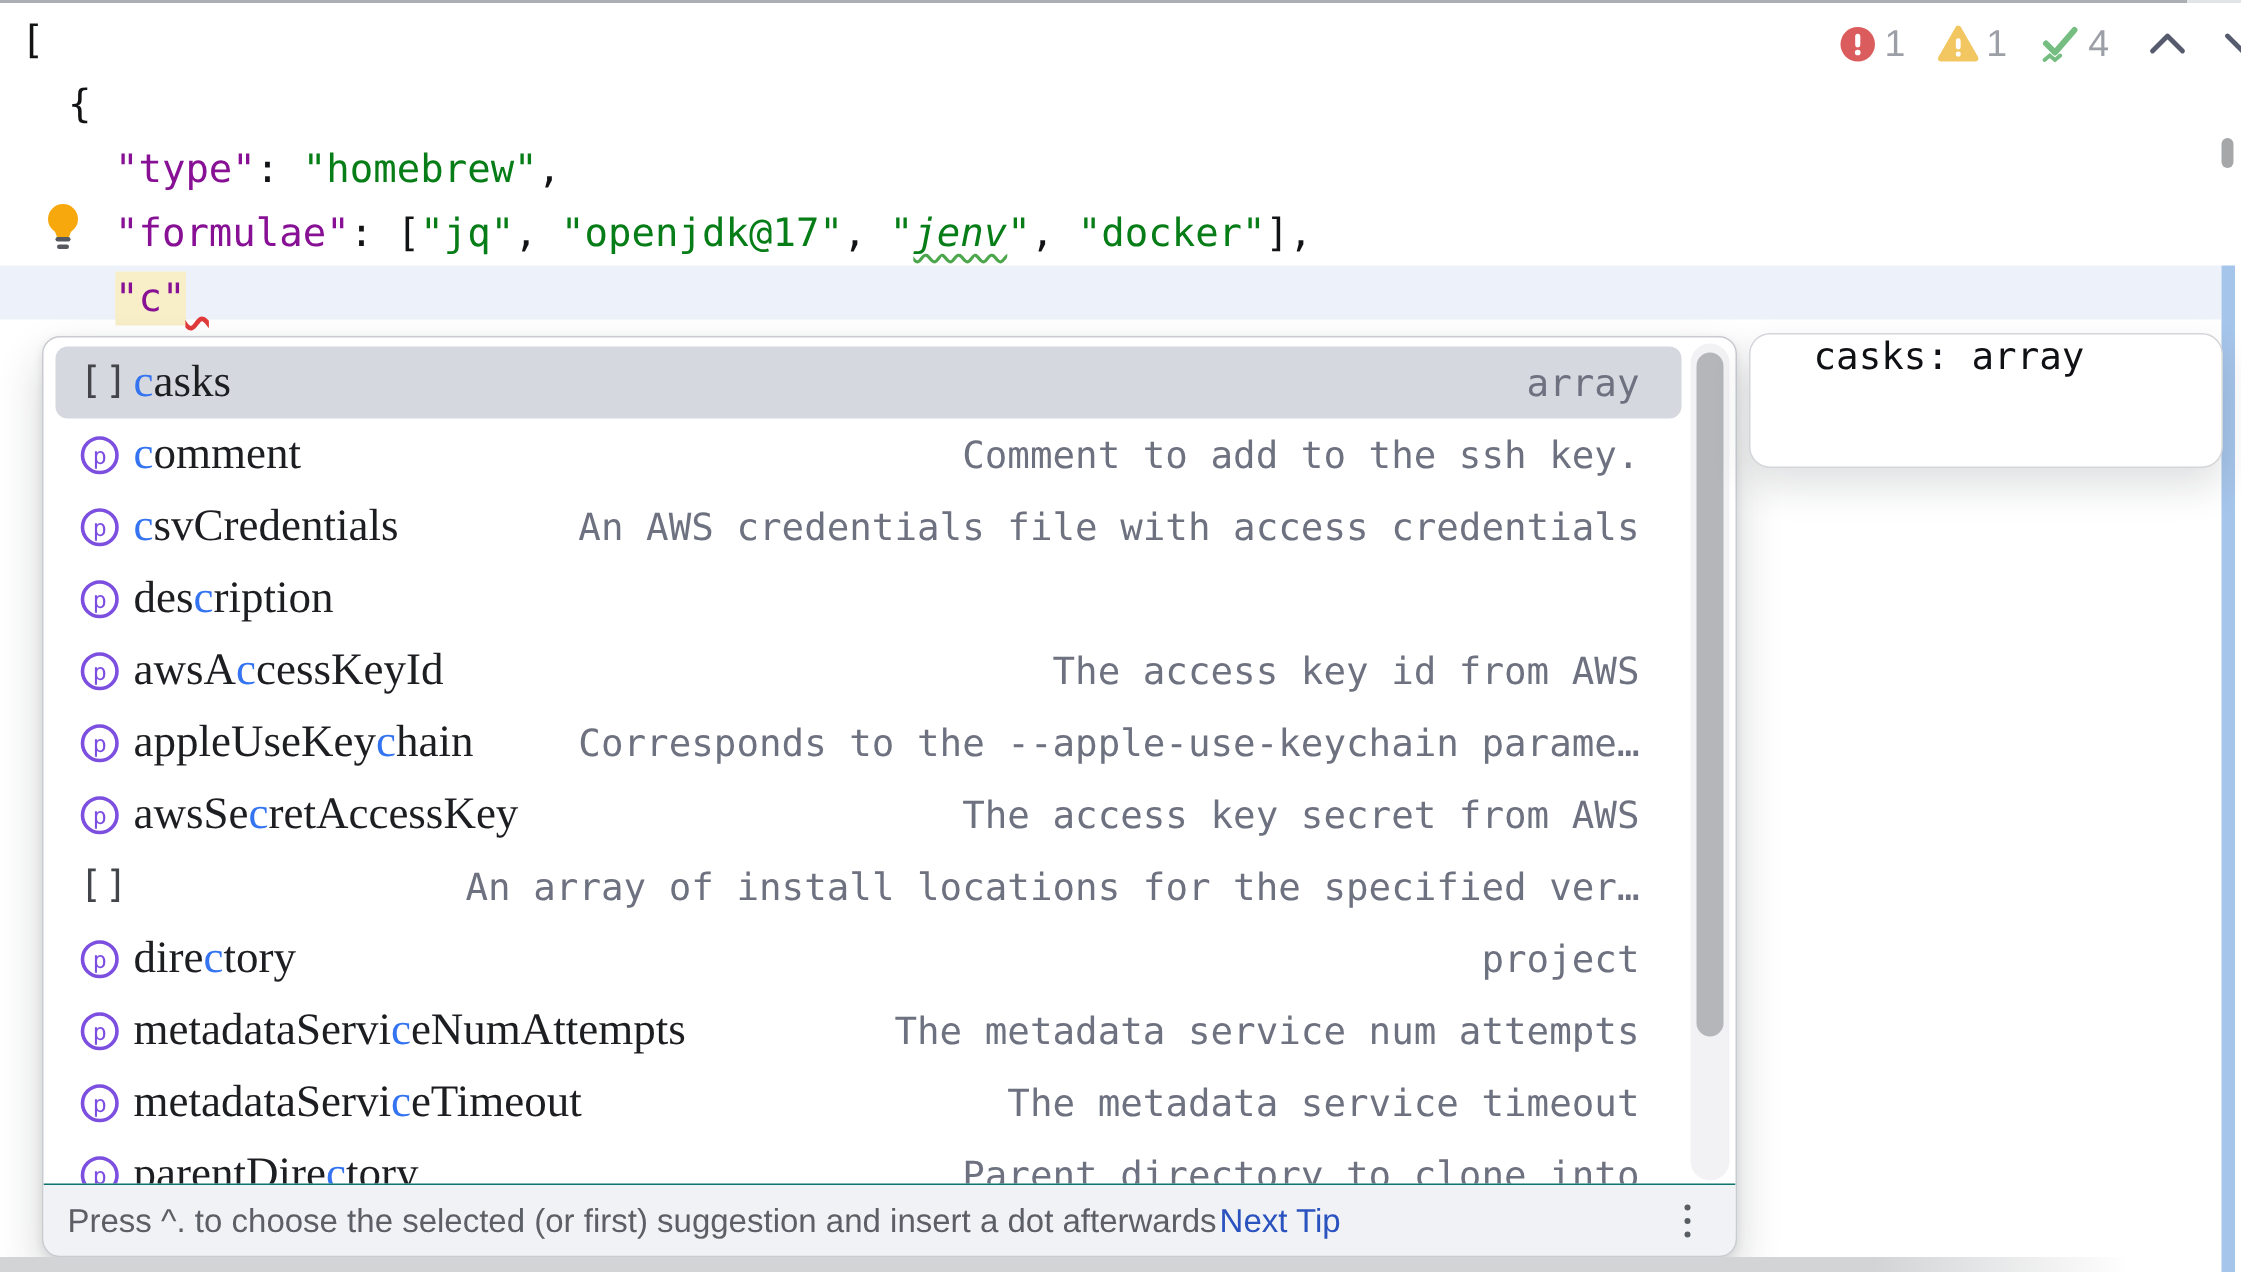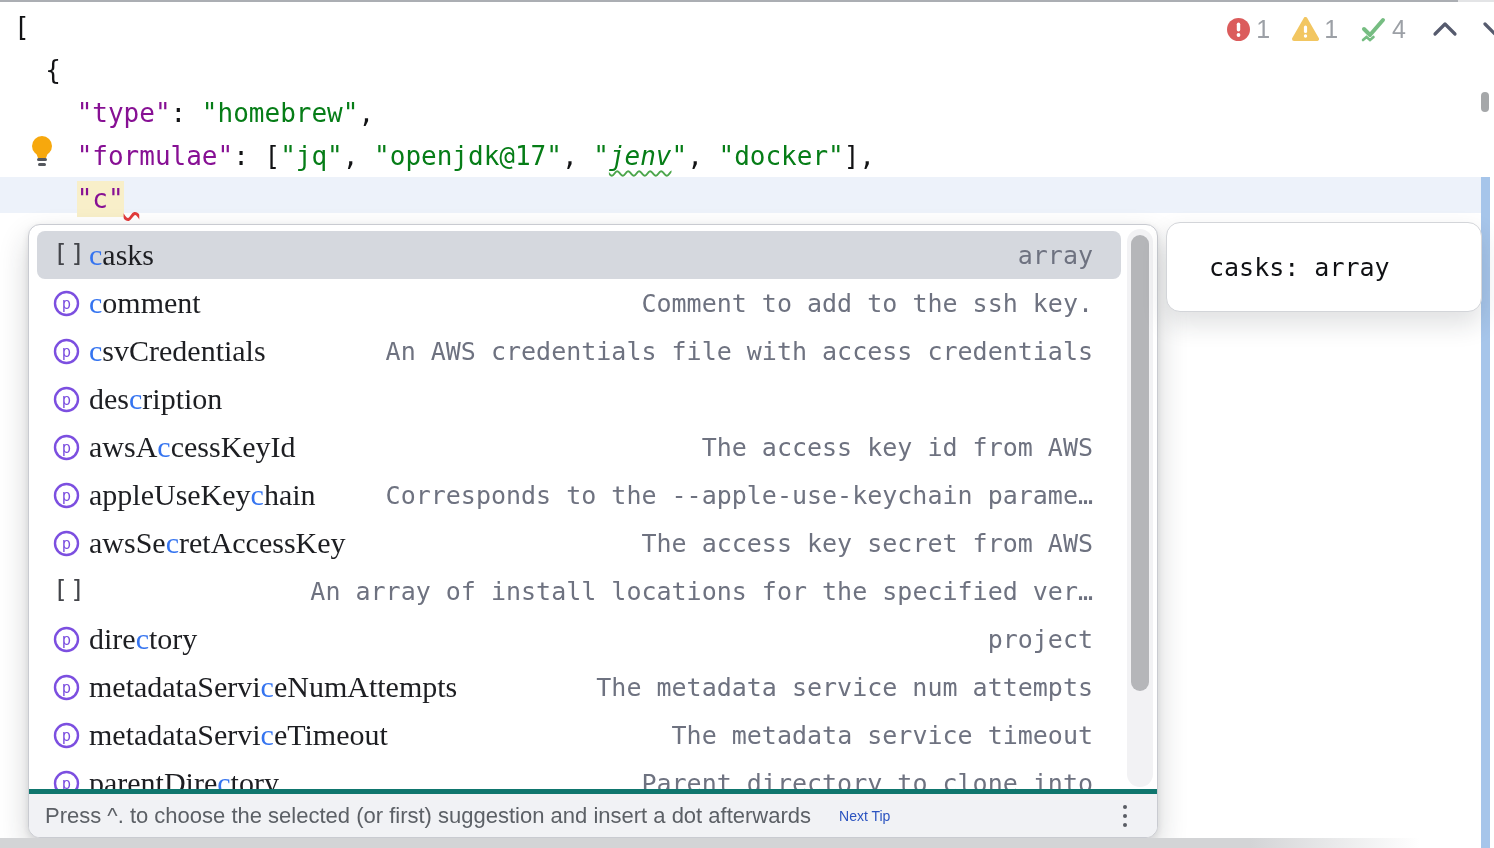--- a/index.html
+++ b/index.html
@@ -46,30 +46,30 @@
   .cmp-list{position:absolute;top:0;left:0;right:0;height:566px;padding-top:6px;overflow:hidden;}
   .cmp-row{height:48px;display:flex;align-items:center;margin:0 36px 0 8px;padding:0 28px 0 16px;border-radius:8px;}
   .cmp-row.sel{background:var(--sel-bg);}
   .cmp-ic{width:36px;flex:0 0 36px;display:flex;align-items:center;}
   .ic-array{font-family:"DejaVu Sans Mono",monospace;font-size:25px;color:#43454A;letter-spacing:2px;position:relative;top:-2px;}
   .cmp-name{font-family:Liberation Serif, serif;font-size:30px;color:var(--name);white-space:pre;}
   .cmp-name .match{color:var(--accent);}
   .cmp-hint{font-family:"DejaVu Sans Mono",monospace;font-size:25px;color:var(--hint);margin-left:auto;white-space:nowrap;overflow:hidden;}
   .cmp-scroll-track{position:absolute;top:4px;right:4px;width:26px;height:558px;background:#F2F2F4;border-radius:13px;}
   .cmp-scroll-thumb{position:absolute;top:10px;right:8px;width:18px;height:456px;background:#B5B6B9;border-radius:9px;}
-  .cmp-footer{position:absolute;left:0;right:0;bottom:0;height:48px;background:#F1F2F5;border-top:5px solid #0f766e;
+  .cmp-footer{position:absolute;left:0;right:0;bottom:0;height:48px;background:#F1F2F5;border-top:1px solid #0f766e;
               display:flex;align-items:center;padding:0 22px 0 16px;}
   .tip-text{font-size:22px;color:#5C6066;}
-  .tip-link{font-size:14px;color:var(--link);margin-left:28px;cursor:pointer;}
+  .tip-link{font-size:22px;color:var(--link);margin-left:2px;cursor:pointer;}
   .kebab{margin-left:auto;display:flex;flex-direction:column;gap:5px;align-items:center;cursor:pointer;padding:4px 8px;}
   .kebab i{width:4px;height:4px;border-radius:50%;background:#595D64;}
 
   
   .doc-popup{position:absolute;left:1166px;top:222px;width:316px;height:90px;background:#fff;
-             border:1px solid #D3D5D9;border-radius:14px;display:flex;align-items:center;
+             border:1px solid #D3D5D9;border-radius:14px;display:flex;
              box-shadow:0 12px 26px rgba(30,33,40,.14);}
   .doc-text{font-family:"DejaVu Sans Mono",monospace;font-size:25px;color:#101114;padding-left:42px;}
 
   .bottom-strip{position:absolute;left:0;top:838px;height:10px;width:1494px;
                 background:linear-gradient(90deg,#D3D4D6 0px,#D3D4D6 1250px,rgba(211,212,214,0) 1420px);}
 </style>
 </head>
 <body>
 
 <div class="top-border"></div>

